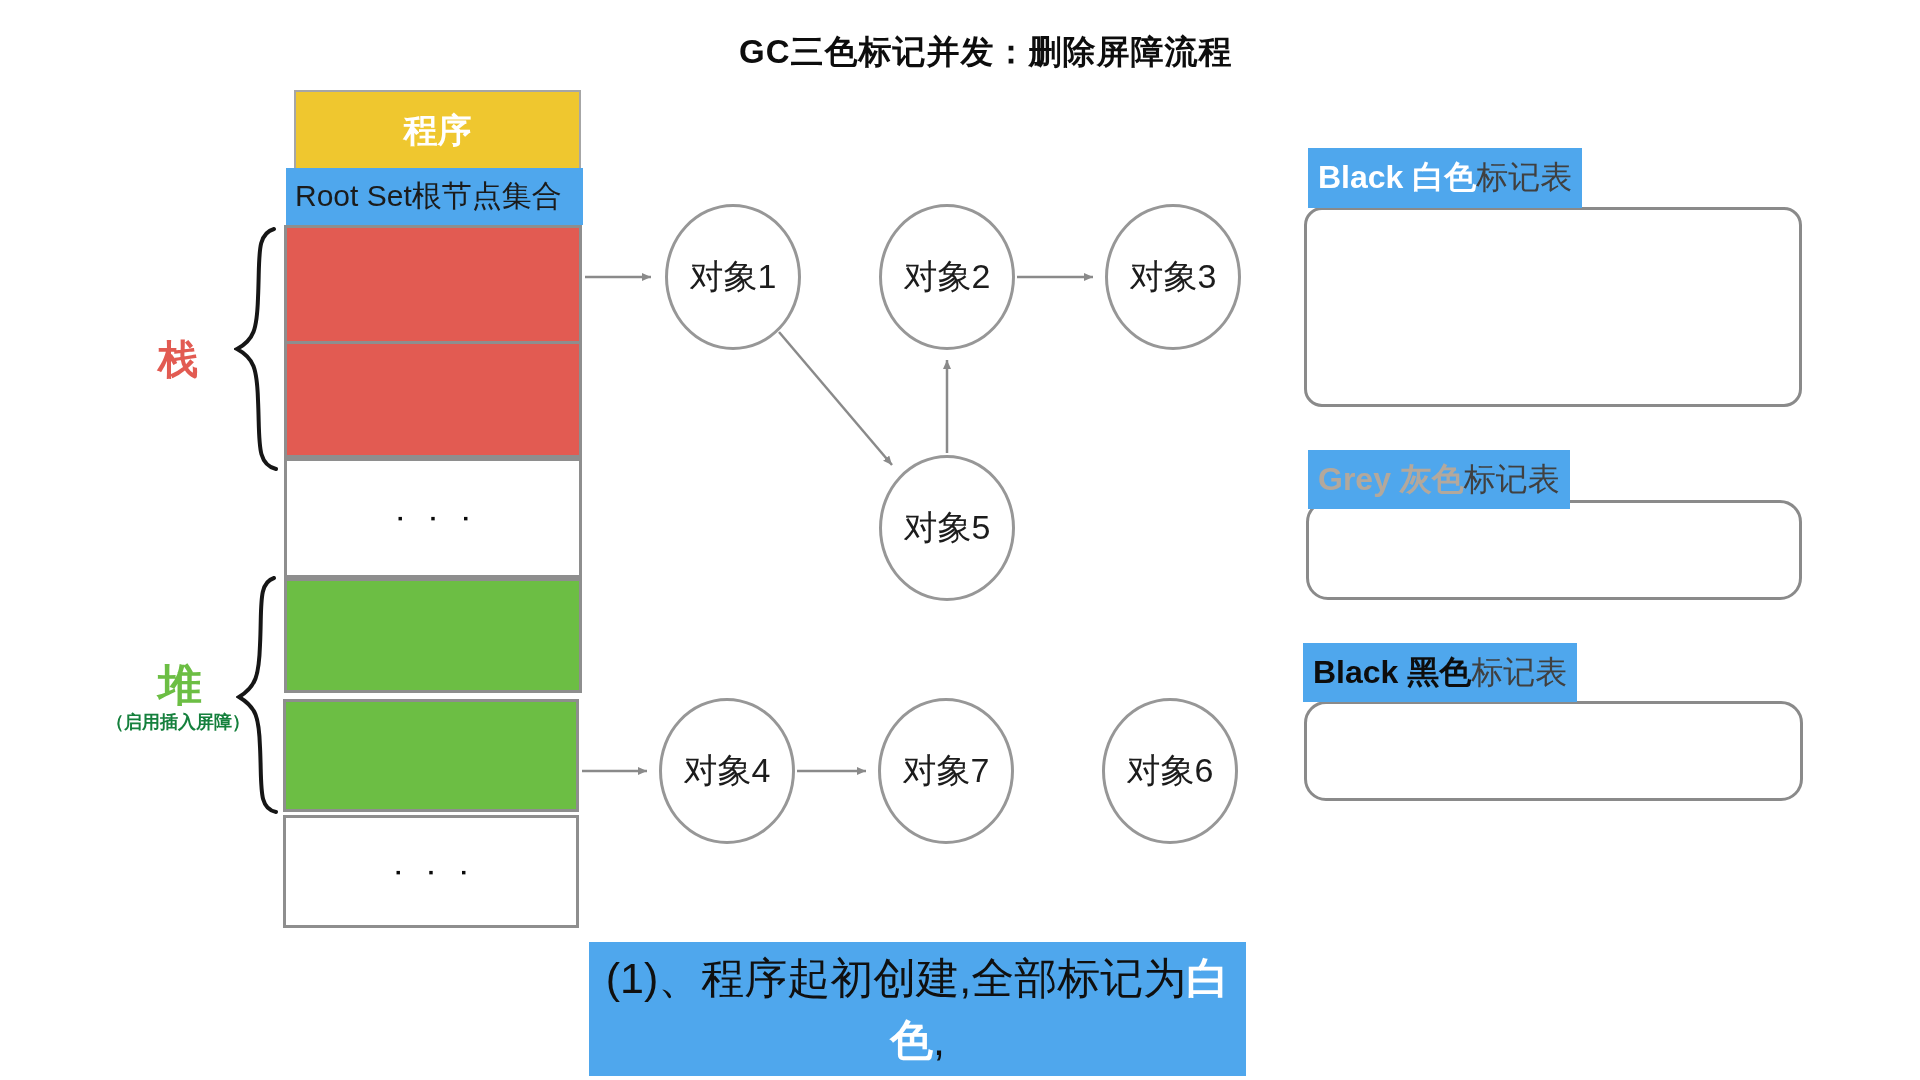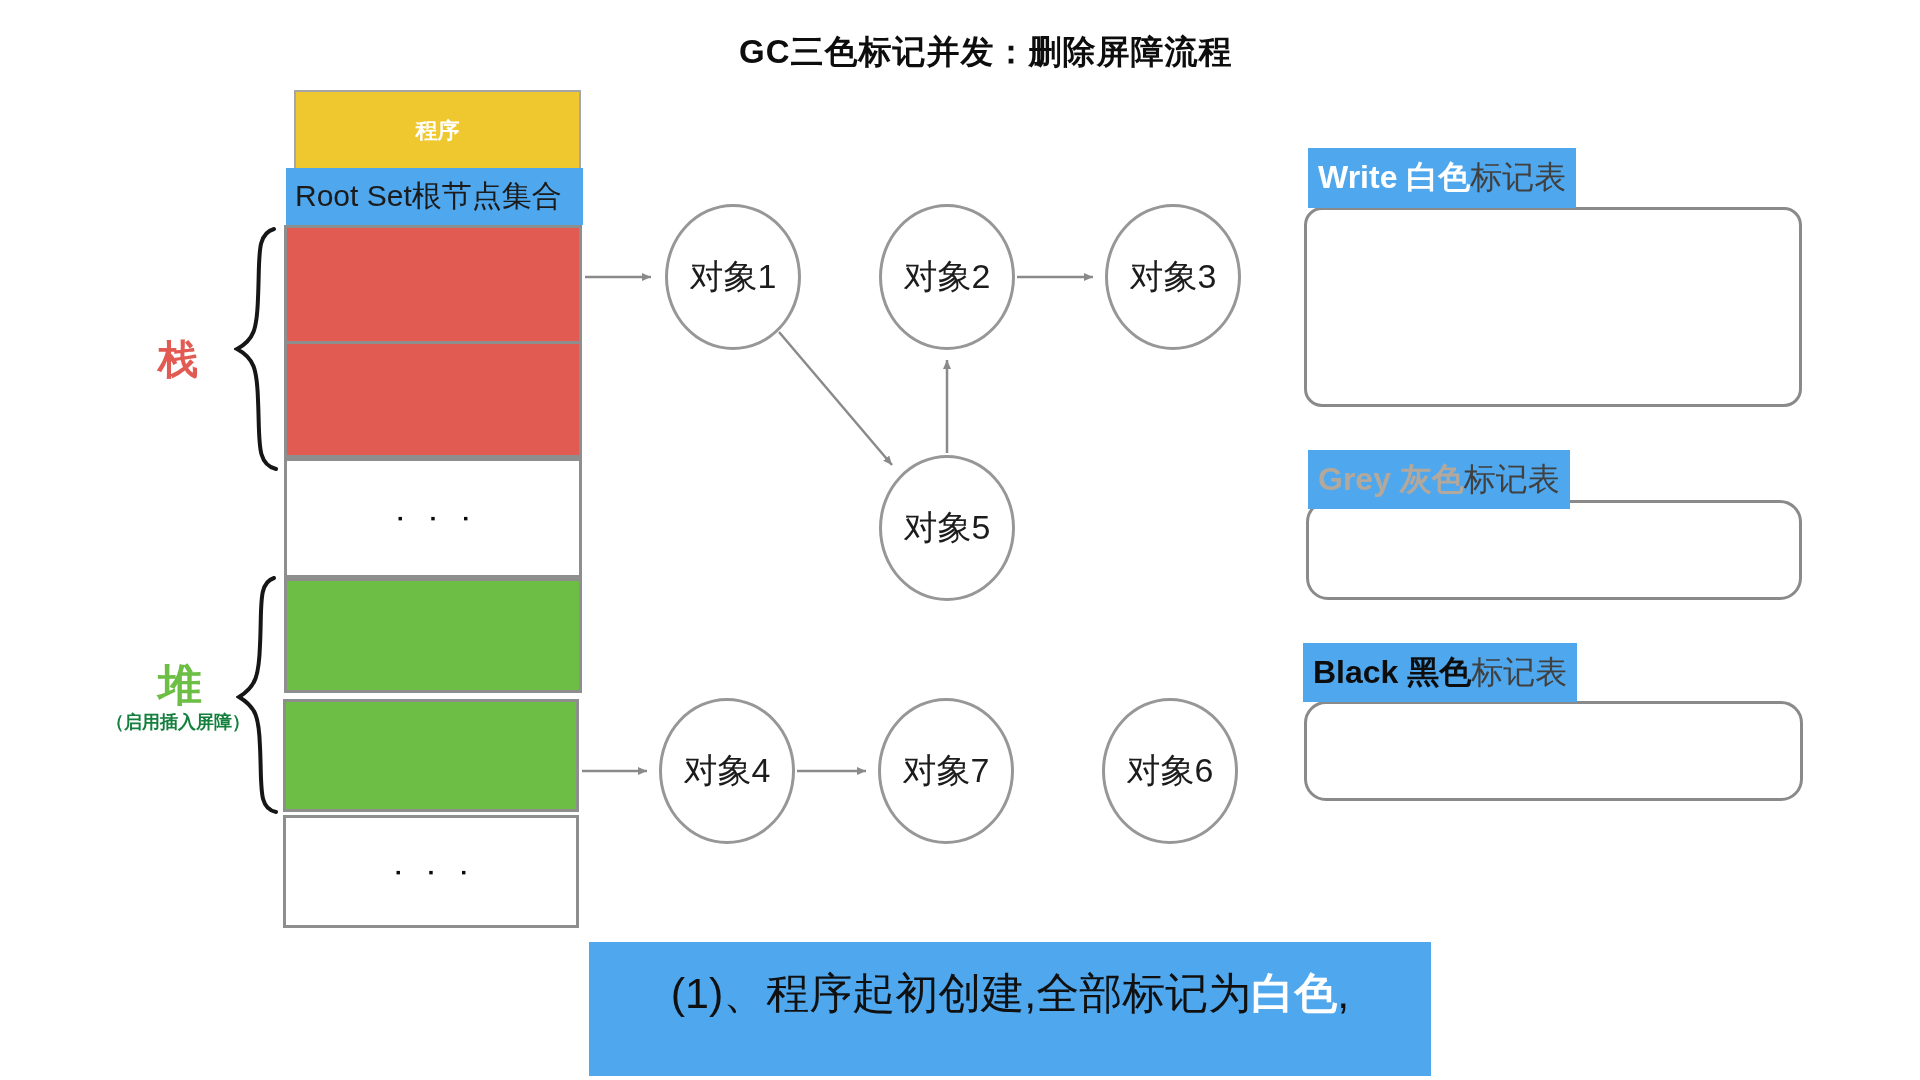--- a/index.html
+++ b/index.html
@@ -6,21 +6,21 @@
   #canvas{
     position:relative;width:1920px;height:1080px;background:#ffffff;overflow:hidden;
     font-family:"Liberation Sans","DejaVu Sans",sans-serif;color:#111;margin-left:46px;
   }
   .abs{position:absolute;}
   
   .title{left:693px;top:30px;font-size:33px;font-weight:700;letter-spacing:1px;color:#0d0d0d;}
   
   .box{box-sizing:border-box;border:3px solid #8e8e8e;}
   .program{left:248px;top:90px;width:283px;height:78px;background:#EFC72F;border:2px solid #a6a6a6;
-           display:flex;align-items:center;justify-content:center;color:#fff;font-size:22px;font-weight:700;}
+           display:flex;align-items:center;justify-content:center;color:#fff;font-size:34px;font-weight:700;}
   .rootset{left:240px;top:168px;width:297px;height:57px;background:#4FA7ED;
            display:flex;align-items:center;color:#1b1b1b;font-size:30px;padding-left:9px;box-sizing:border-box;}
   .redblock{left:238px;top:225px;width:298px;height:233px;background:#E25B52;}
   .red-divider{left:0;top:113px;width:100%;height:3px;background:#8e8e8e;}
   .whitebox1{left:238px;top:458px;width:298px;height:120px;background:#fff;display:flex;align-items:center;justify-content:center;}
   .greenbox1{left:238px;top:578px;width:298px;height:115px;background:#6CBE44;}
   .greenbox2{left:237px;top:699px;width:296px;height:113px;background:#6CBE44;}
   .whitebox2{left:237px;top:815px;width:296px;height:113px;background:#fff;display:flex;align-items:center;justify-content:center;}
   .dots{font-size:14px;letter-spacing:12px;color:#0a0a0a;padding-left:12px;}
   .stack-label{left:112px;top:332px;font-size:40px;font-weight:700;color:#E25B52;}
@@ -36,22 +36,22 @@
   .grey-strong{color:#B3A89C;}
   .black-strong{color:#0d0d0d;}
   .thead .head-tail{color:#404040;font-weight:400;}
   .tbody{box-sizing:border-box;border:3px solid #8a8a8a;border-radius:18px;background:#fff;z-index:1;}
   .white-table{left:1258px;top:207px;width:498px;height:200px;}
   .grey-table{left:1260px;top:500px;width:496px;height:100px;border-radius:22px;}
   .black-table{left:1258px;top:701px;width:499px;height:100px;border-radius:22px;}
   .mini{width:78px;height:80px;border:2.5px solid #8e8e8e;border-radius:50%;background:#fff;
         display:flex;align-items:center;justify-content:center;font-size:18px;color:#222;box-sizing:border-box;}
   
-  .caption{left:543px;top:942px;width:842px;height:134px;background:#4FA7ED;box-sizing:border-box;
-           text-align:center;font-size:43px;color:#101010;line-height:62px;padding-top:20px;}
+  .caption{left:543px;top:942px;width:657px;height:134px;background:#4FA7ED;box-sizing:border-box;
+           text-align:center;font-size:43px;color:#101010;line-height:62px;padding-top:5px;}
   .caption .hl{color:#ffffff;font-weight:700;}
   
   .watermark{left:1618px;top:1012px;font-size:50px;color:#f1f1f1;text-shadow:2px 2px 2px #cbcbcb;}
   svg{display:block;}
   .overlay{left:0;top:0;pointer-events:none;}
 </style>
 </head>
 <body>
 
 <div id="canvas">
@@ -103,21 +103,21 @@
 
   <div class="abs node" style="left:619px;top:204px;">对象1</div>
   <div class="abs node" style="left:833px;top:204px;">对象2</div>
   <div class="abs node" style="left:1059px;top:204px;">对象3</div>
   <div class="abs node" style="left:833px;top:455px;">对象5</div>
   <div class="abs node" style="left:613px;top:698px;">对象4</div>
   <div class="abs node" style="left:832px;top:698px;">对象7</div>
   <div class="abs node" style="left:1056px;top:698px;">对象6</div>
 
   <div class="abs thead" style="left:1262px;top:148px;height:60px;">
-    <span class="head-strong white-strong">Write 白色</span>
+    <span class="head-strong white-strong">Black 白色</span>
       <span class="head-tail">标记表</span>
   </div>
   <div class="abs tbody white-table"></div>
   <div class="abs mini" style="left:1277px;top:217px;">对象1</div>
   <div class="abs mini" style="left:1370px;top:217px;">对象2</div>
   <div class="abs mini" style="left:1459px;top:217px;">对象3</div>
   <div class="abs mini" style="left:1552px;top:217px;">对象4</div>
   <div class="abs mini" style="left:1644px;top:217px;">对象5</div>
   <div class="abs mini" style="left:1277px;top:317px;">对象6</div>
   <div class="abs mini" style="left:1370px;top:317px;">对象7</div>

